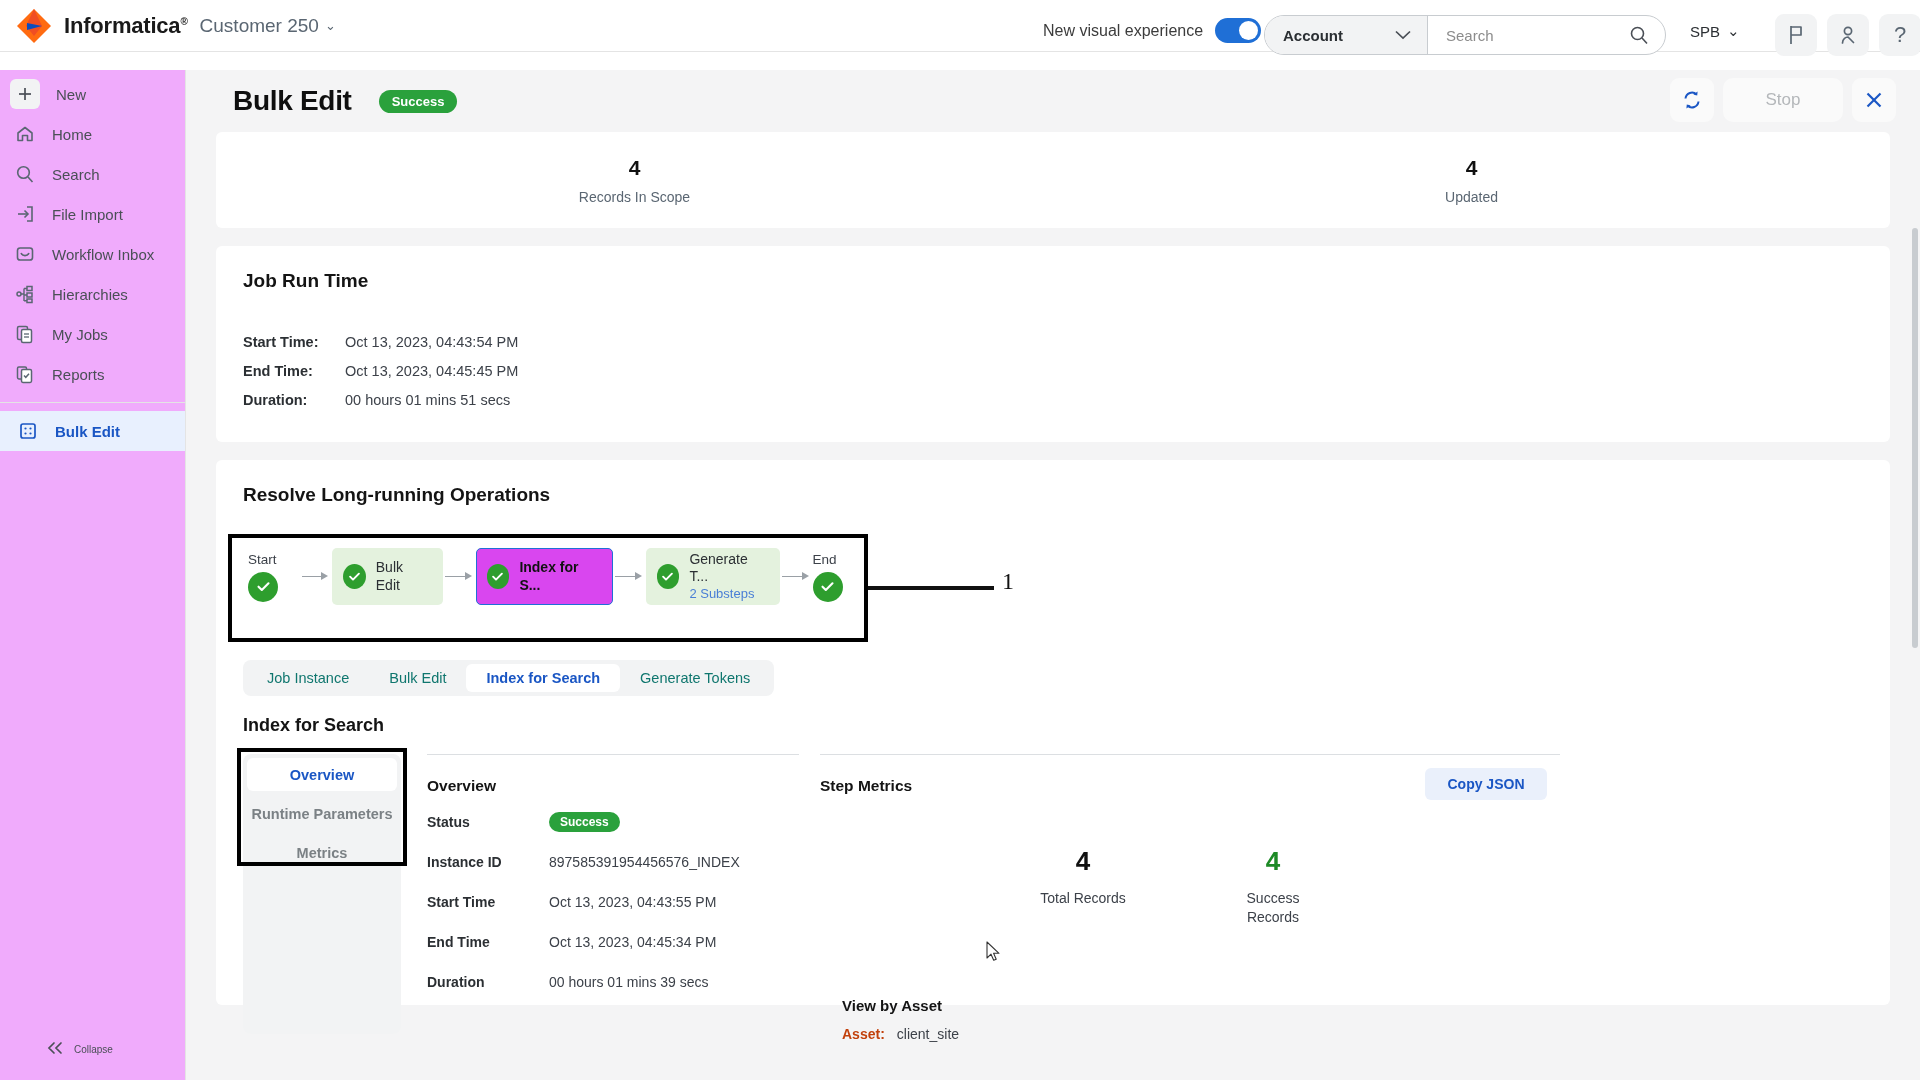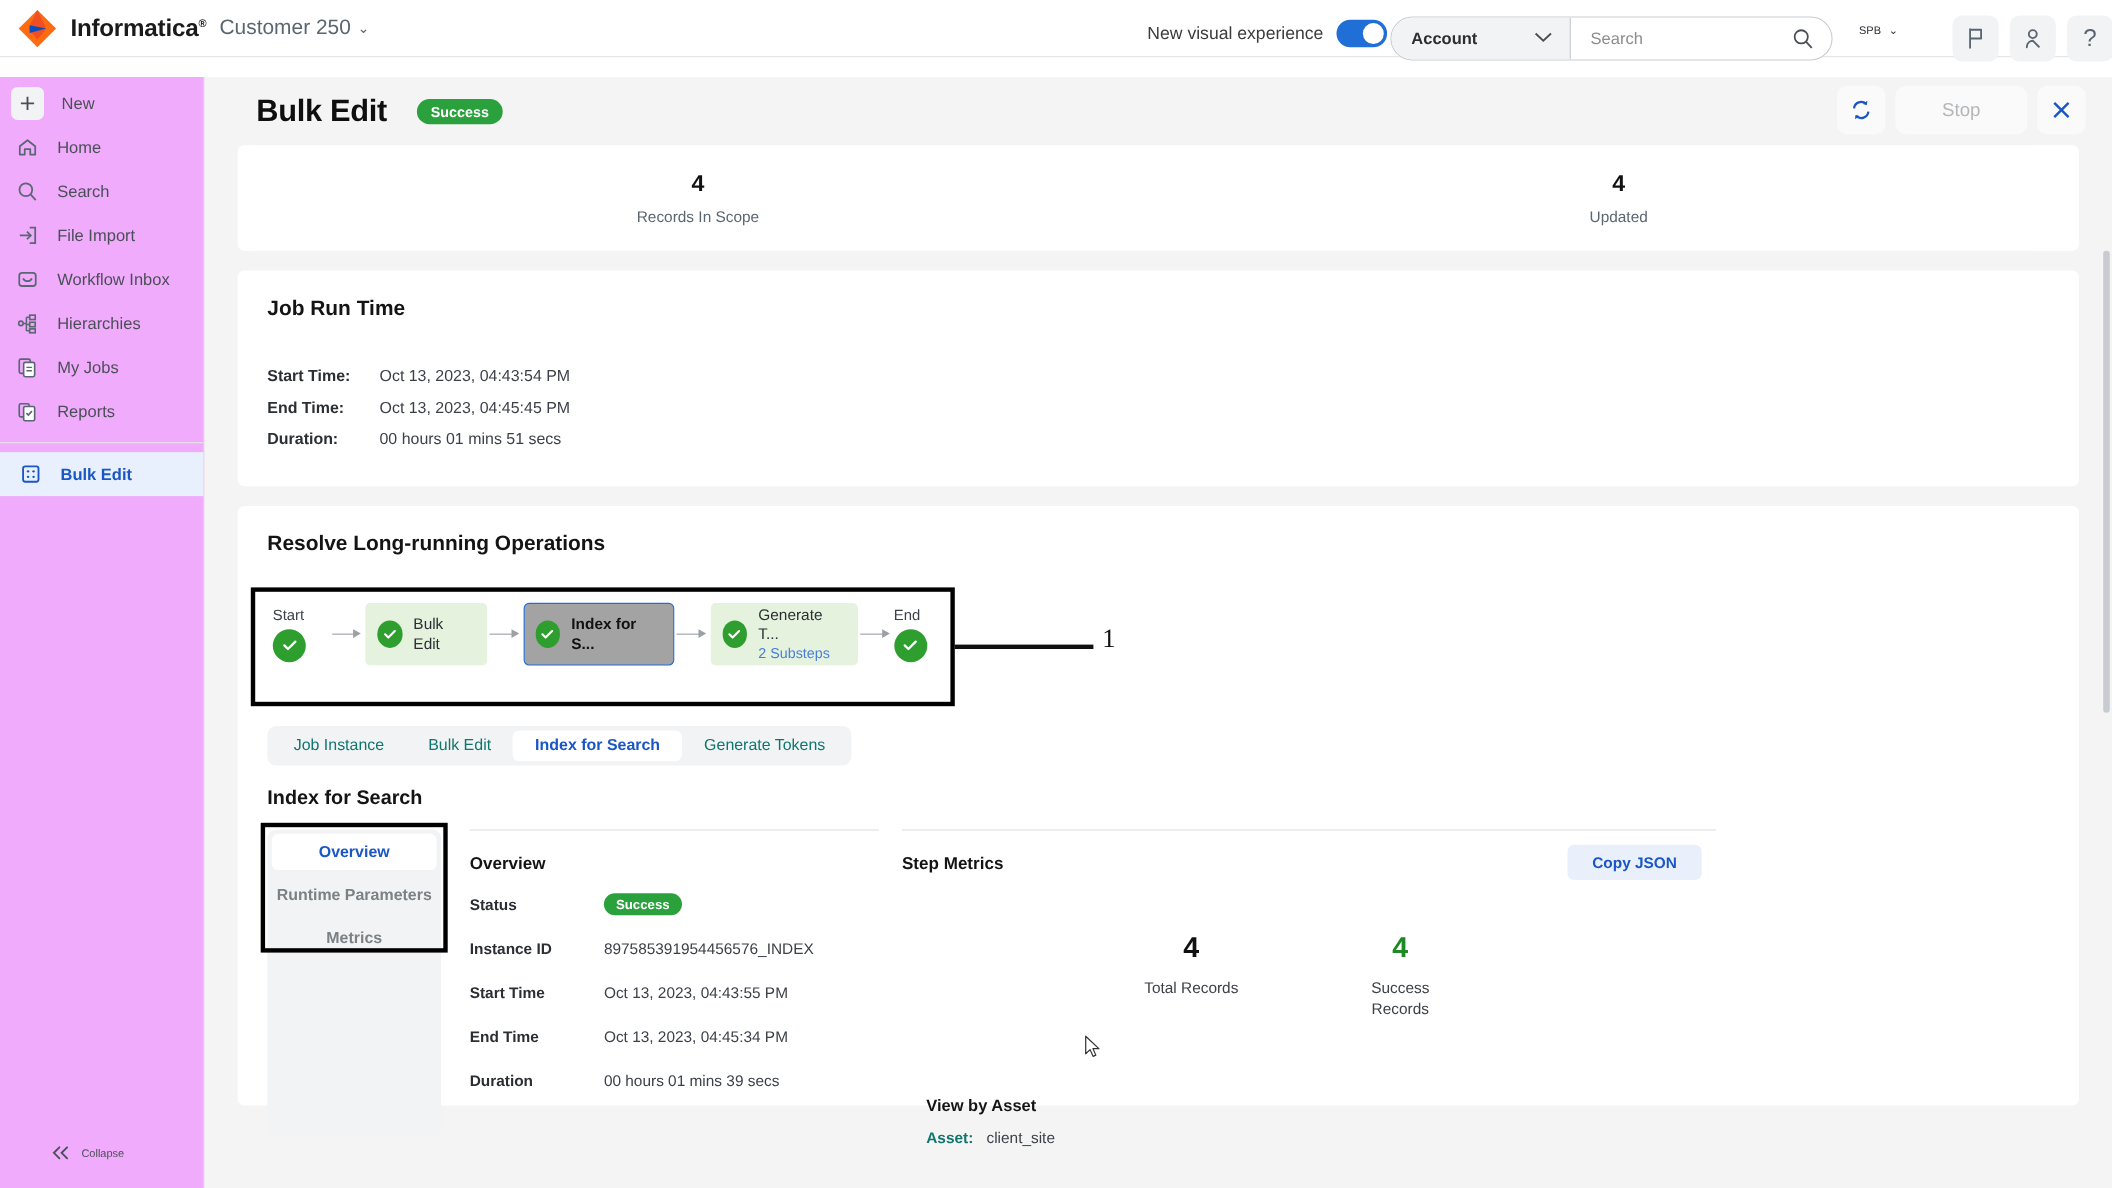--- a/index.html
+++ b/index.html
@@ -42,21 +42,21 @@
   }
   .sg-select-label { font-size: 15px; font-weight: bold; color: #2b2f33; }
   .sg-input { flex: 1; display: flex; align-items: center; padding-left: 18px; }
   .sg-input input {
     border: none; outline: none; font-size: 15px; color: #555; width: 170px;
     font-family: "Liberation Sans", sans-serif; background: transparent;
   }
   .sg-input input::placeholder { color: #8c8c8c; }
   .sg-search-icon { margin-left: auto; margin-right: 16px; display:flex; }
 
-  .spb { position: absolute; left: 1690px; top: 22px; font-size: 10px; color: #2b2f33; display: flex; align-items: center; gap: 7px; }
+  .spb { position: absolute; left: 1690px; top: 22px; font-size: 15px; color: #2b2f33; display: flex; align-items: center; gap: 7px; }
   .hdr-icons { position: absolute; left: 1775px; top: 14px; display: flex; gap: 10px; }
   .hdr-btn {
     width: 42px; height: 42px; border-radius: 9px; background: #f2f3f4;
     display: flex; align-items: center; justify-content: center;
   }
   .hdr-q { font-size: 22px; color: #5a6672; }
 
   
   .sidebar {
     position: absolute; top: 70px; left: 0; width: 186px; height: 1010px;
@@ -137,21 +137,21 @@
   .arrow .head {
     position: absolute; top: 1.5px; right: 2px; width: 0; height: 0;
     border-left: 7px solid #9aa0a6; border-top: 4.5px solid transparent; border-bottom: 4.5px solid transparent;
   }
   .wf-node {
     height: 57px; min-width: 108px; background: #e4f2de; border-radius: 5px;
     display: flex; align-items: center; padding: 0 16px 0 10px; gap: 10px;
     border: 1px solid transparent;
   }
   .wf-node.wide { min-width: 113px; }
-  .wf-node.selected { border: 1.6px solid #1f6fd6; background: #a3a3a3; }
+  .wf-node.selected { border: 1.6px solid #1f6fd6; background: #d946ef; }
   .wf-node .nlabel { font-size: 14px; color: #2b2f33; line-height: 1.25; }
   .wf-node.selected .nlabel { font-weight: bold; color: #111; }
   .wf-node .nsub { font-size: 13px; color: #4a7fd6; line-height: 1.3; }
 
   .callout-1-line { position: absolute; left: 652px; top: 126px; width: 126px; height: 3.5px; background: #111; }
   .callout-1-num { position: absolute; left: 786px; top: 108px; font-size: 24px; color: #111; font-family: "Liberation Serif", serif; }
 
   .tabs {
     position: absolute; left: 27px; top: 200px; height: 36px; background: #f2f3f4;
     border-radius: 8px; display: flex; align-items: center; padding: 4px;
@@ -187,21 +187,21 @@
     background: #eaf0fb; color: #1a56c4; font-size: 14px; font-weight: bold; border-radius: 6px;
     display: flex; align-items: center; justify-content: center;
   }
   .metric-tiles { position: absolute; left: 215px; top: 92px; display: flex; gap: 94px; }
   .mtile { width: 96px; text-align: center; }
   .mtile .mnum { font-size: 26px; font-weight: bold; color: #111; }
   .mtile.green .mnum { color: #1d8a26; }
   .mtile .mlabel { font-size: 14px; color: #3c4149; margin-top: 12px; line-height: 1.35; }
   .view-asset { position: absolute; left: 22px; top: 243px; font-size: 15px; font-weight: bold; color: #141414; }
   .asset-row { position: absolute; left: 22px; top: 272px; display: flex; align-items: center; gap: 12px; }
-  .asset-key { font-size: 14px; font-weight: bold; color: #0f766e; }
+  .asset-key { font-size: 14px; font-weight: bold; color: #c2410c; }
   .asset-val { font-size: 14px; color: #3c4149; }
 
   .cursor { position: absolute; left: 986px; top: 941px; }
   .scrollbar { position: absolute; right: 0; top: 70px; width: 10px; height: 1010px; }
   .scroll-thumb { position: absolute; right: 2px; top: 88px; width: 6px; height: 420px; background: #c8ccd0; border-radius: 3px; }
 </style>
 </head>
 <body>
 
 <div class="topbar">

